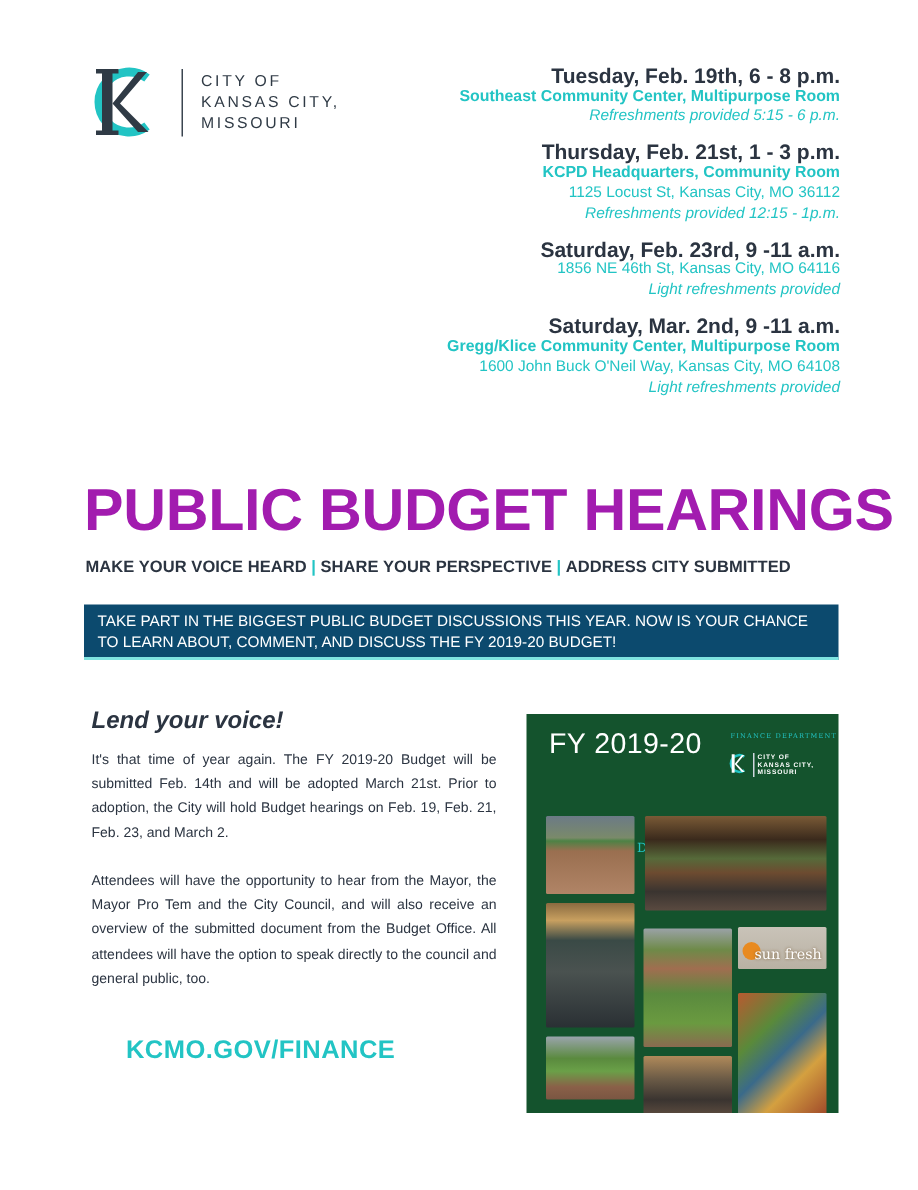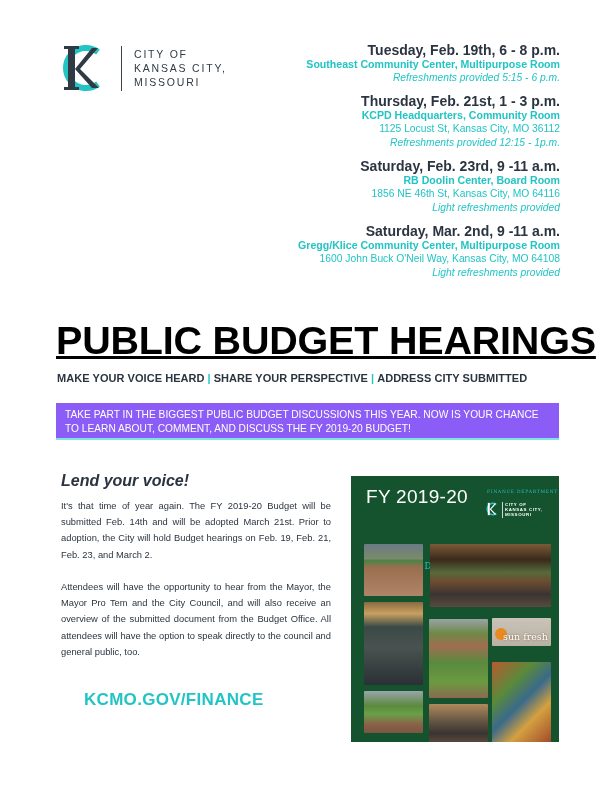--- a/index.html
+++ b/index.html
@@ -7,24 +7,24 @@
   .logo { position: absolute; left: 58px; top: 42px; width: 190px; height: 52px; }
   .logo .mark { position: absolute; left: 0; top: 0; width: 50px; height: 52px; }
   .logo .divider { position: absolute; left: 63px; top: 4px; width: 1px; height: 45px; background: #3b4550; }
   .logo .city-text { position: absolute; left: 76px; top: 5px; font-family: "Liberation Sans", sans-serif; font-size: 10.5px; letter-spacing: 1.8px; line-height: 14px; color: #2f3a45; }
   .events { position: absolute; right: 52px; top: 43px; text-align: right; font-family: "Liberation Sans", sans-serif; }
   .event { margin-bottom: 9px; }
   .event .when { font-weight: bold; font-size: 14px; color: #2b3441; line-height: 14px; }
   .event .where { font-weight: bold; font-size: 10.6px; color: #22c4c4; line-height: 14px; }
   .event .addr { font-size: 10.3px; color: #22c4c4; line-height: 14px; }
   .event .note { font-size: 10.3px; font-style: italic; color: #22c4c4; line-height: 14px; }
-  .headline { position: absolute; left: 56px; top: 318px; width: 504px; font-family: "Liberation Sans", sans-serif; font-weight: bold; font-size: 39.5px; color: #000000; letter-spacing: -0.2px; line-height: 44px; white-space: nowrap; text-decoration: underline; }
+  .headline { position: absolute; left: 56px; top: 318px; width: 504px; font-family: "Liberation Sans", sans-serif; font-weight: bold; font-size: 39.5px; color: #a21caf; letter-spacing: -0.2px; line-height: 44px; white-space: nowrap; }
   .tagline { position: absolute; left: 57px; top: 372px; font-family: "Liberation Sans", sans-serif; font-weight: bold; font-size: 11px; color: #2b3441; white-space: nowrap; letter-spacing: 0.05px; }
   .tagline .sep { color: #22c4c4; margin: 0 3px; }
-  .banner { position: absolute; left: 56px; top: 403px; width: 503px; height: 37px; background: #8b5cf6; border-bottom: 2px solid #7fe3e0; box-sizing: border-box; padding: 5px 8px 0 9px; font-family: "Liberation Sans", sans-serif; font-size: 10.2px; color: #ffffff; line-height: 14px; }
+  .banner { position: absolute; left: 56px; top: 403px; width: 503px; height: 37px; background: #0c4a6e; border-bottom: 2px solid #7fe3e0; box-sizing: border-box; padding: 5px 8px 0 9px; font-family: "Liberation Sans", sans-serif; font-size: 10.2px; color: #ffffff; line-height: 14px; }
   .lend { position: absolute; left: 61px; top: 472px; font-family: "Liberation Sans", sans-serif; font-weight: bold; font-style: italic; font-size: 16px; color: #2b3441; }
   .body-text { position: absolute; left: 61px; width: 270px; font-family: "Liberation Sans", sans-serif; font-size: 9.35px; line-height: 16.2px; color: #2b3441; text-align: justify; }
   .p1 { top: 498px; }
   .p2 { top: 579px; }
   .url { position: absolute; left: 84px; top: 690px; font-family: "Liberation Sans", sans-serif; font-weight: bold; font-size: 17px; color: #22c4c4; letter-spacing: 0.3px; }
   .cover { position: absolute; left: 351px; top: 476px; width: 208px; height: 266px; background: #14532d; overflow: hidden; }
   .cover .fy { position: absolute; left: 15px; top: 10px; font-family: "Liberation Sans", sans-serif; font-size: 19px; color: #ffffff; letter-spacing: 0.3px; }
   .cover .sub { position: absolute; left: 15px; top: 37px; font-family: "DejaVu Serif", serif; font-size: 8.5px; color: #22c4c4; letter-spacing: 1.2px; margin-top: 48px; }
   .cover .dept { position: absolute; left: 136px; top: 13px; font-family: "DejaVu Serif", serif; font-size: 4.4px; letter-spacing: 0.8px; color: #22c4c4; }
   .cover .mini-logo { position: absolute; left: 134px; top: 25px; width: 14px; height: 16px; }
@@ -68,21 +68,20 @@
     <div class="note">Refreshments provided 5:15 - 6 p.m.</div>
   </div>
   <div class="event">
     <div class="when">Thursday, Feb. 21st, 1 - 3 p.m.</div>
     <div class="where">KCPD Headquarters, Community Room</div>
     <div class="addr">1125 Locust St, Kansas City, MO 36112</div>
     <div class="note">Refreshments provided 12:15 - 1p.m.</div>
   </div>
   <div class="event">
     <div class="when">Saturday, Feb. 23rd, 9 -11 a.m.</div>
-    <div class="where">RB Doolin Center, Board Room</div>
     <div class="addr">1856 NE 46th St, Kansas City, MO 64116</div>
     <div class="note">Light refreshments provided</div>
   </div>
   <div class="event">
     <div class="when">Saturday, Mar. 2nd, 9 -11 a.m.</div>
     <div class="where">Gregg/Klice Community Center, Multipurpose Room</div>
     <div class="addr">1600 John Buck O'Neil Way, Kansas City, MO 64108</div>
     <div class="note">Light refreshments provided</div>
   </div>
 </div>

